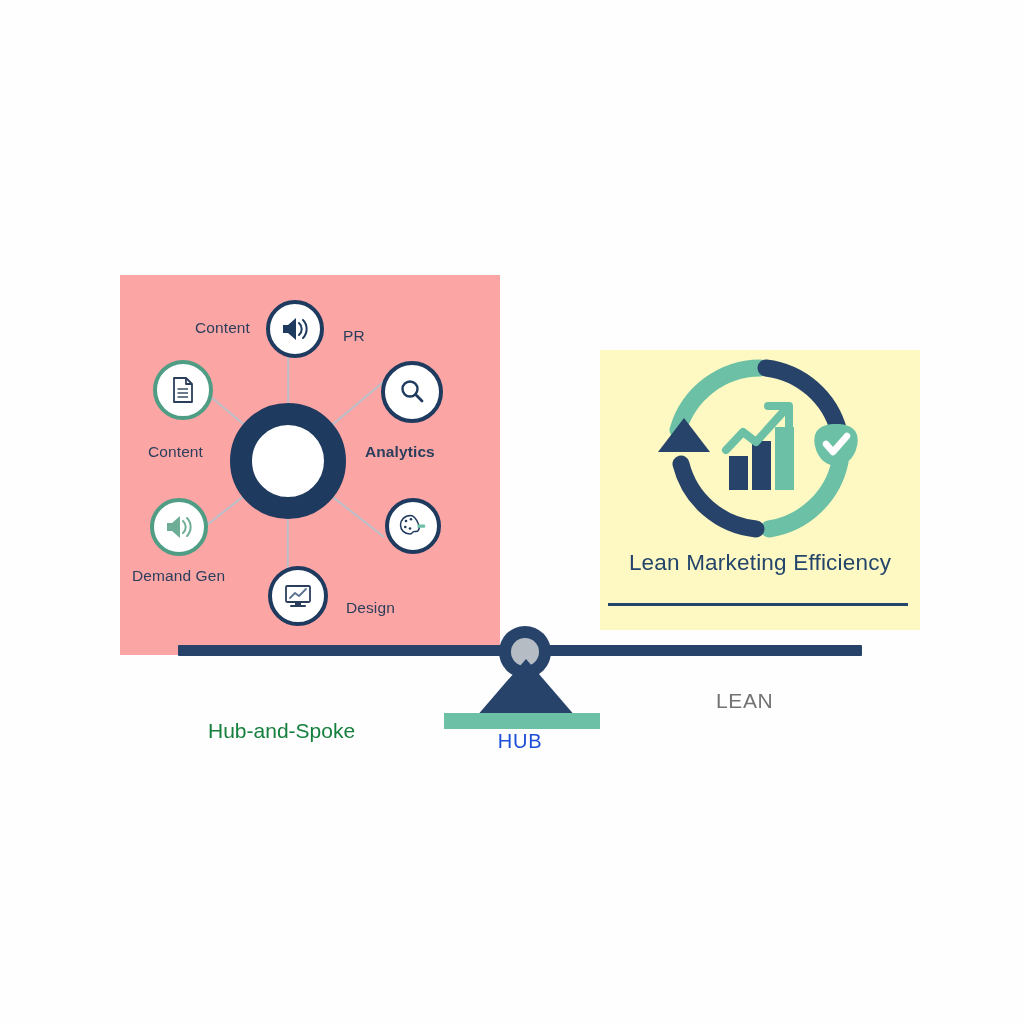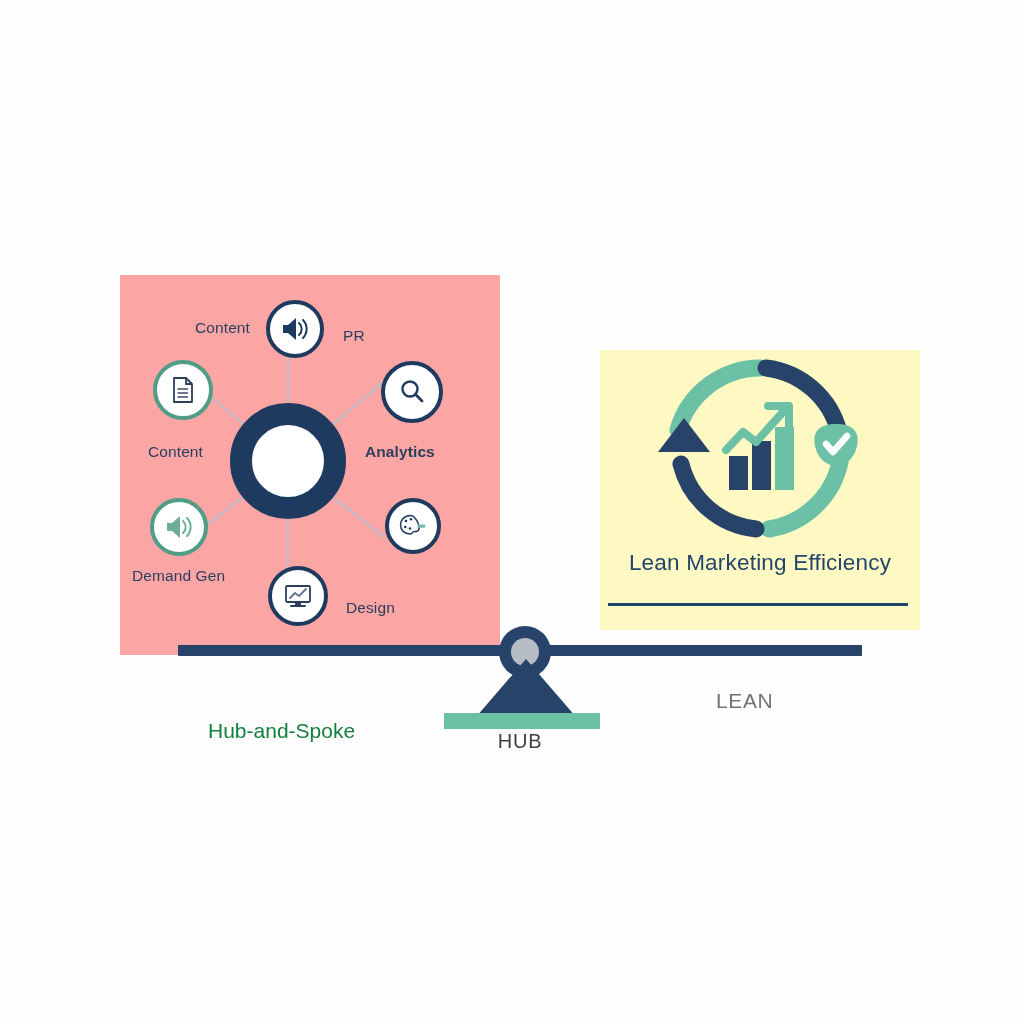--- a/index.html
+++ b/index.html
@@ -138,21 +138,21 @@
   }
   #label-right{
     left:566px; top:74px;
     color:#737373;
     letter-spacing:.6px;
   }
   #label-hub{
     left:320px; top:115px;
     width:100px;
     text-align:center;
-    color:#404040;
+    color:#1d4ed8;
     font-size:20px;
     letter-spacing:.8px;
   }
 </style>
 </head>
 <body>
 
 <div id="canvas">
 
   <div id="hub-spoke-panel">

